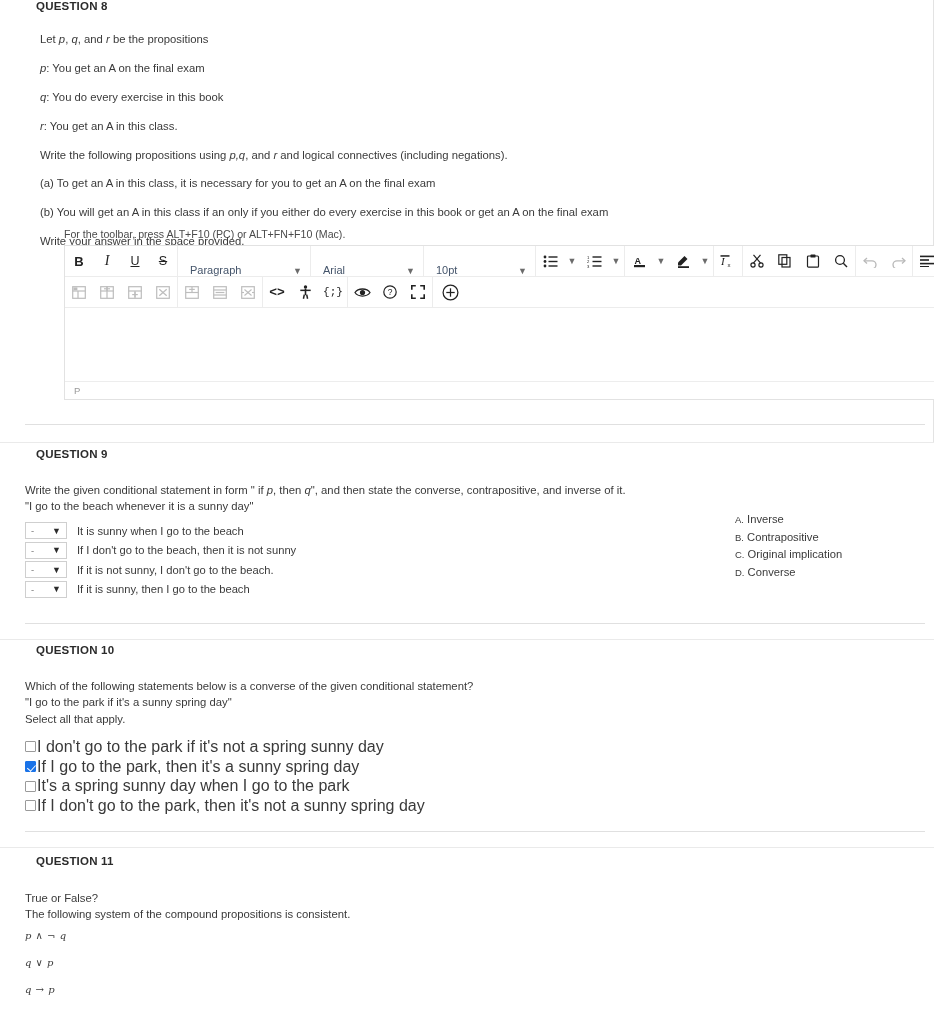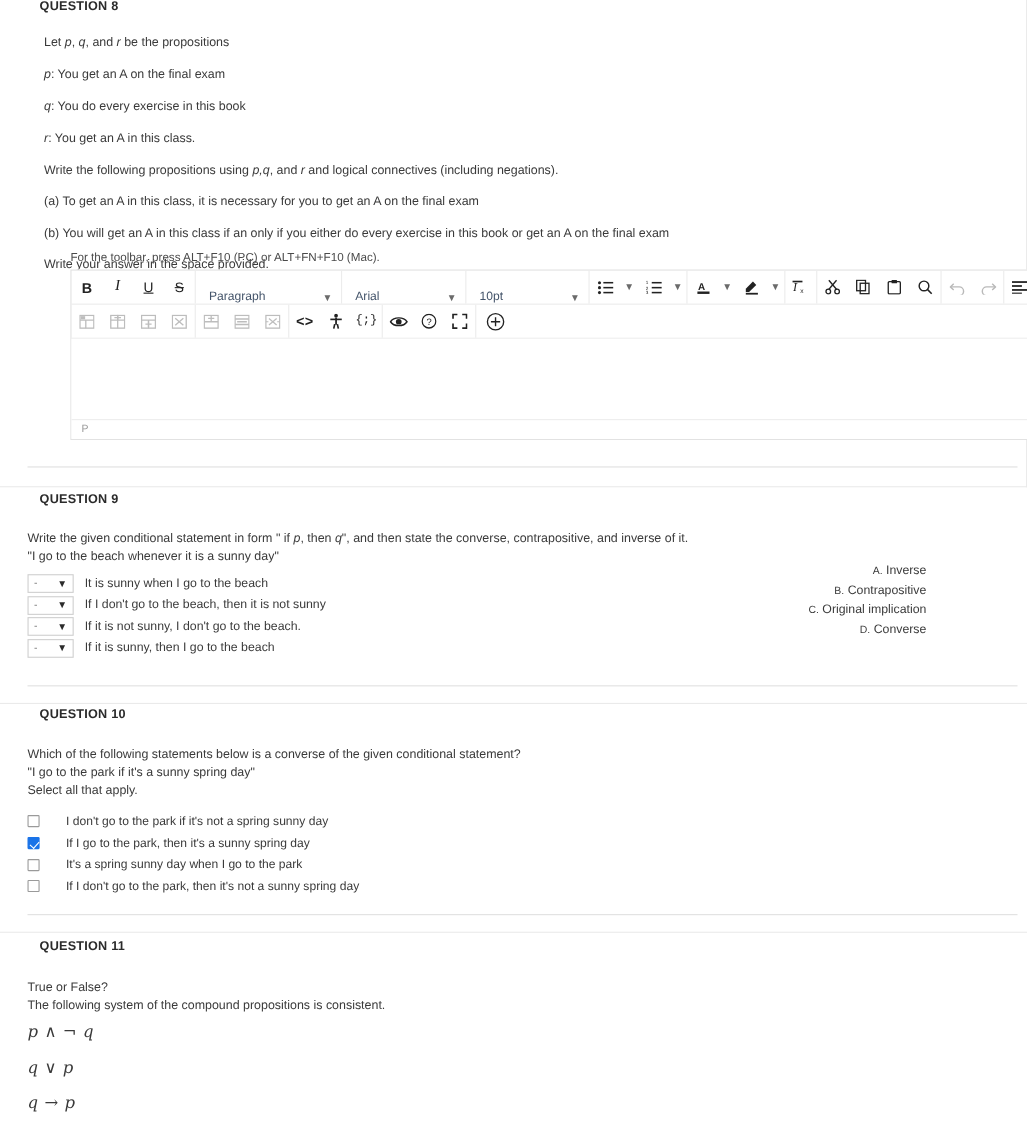--- a/index.html
+++ b/index.html
@@ -71,44 +71,44 @@
   .dd {
     width: 42px; height: 17px; border: 1px solid #cfcfcf; background: #fff;
     display: flex; align-items: center; justify-content: space-between;
     padding: 0 5px 0 5px; font-size: 9.5px; color: #777; cursor: pointer; flex: none;
   }
   .dd .cv { color: #2b2b2b; font-size: 9px; font-weight: bold; }
   .dd-label { font-size: 11.2px; color: #3a3a3a; margin-left: 10px; }
 
   
   .keylist { position: absolute; left: 735px; top: 511px; }
-  .key-item { font-size: 11.2px; color: #3a3a3a; height: 17.6px; line-height: 17.6px; text-align: right; }
+  .key-item { font-size: 11.2px; color: #3a3a3a; height: 17.6px; line-height: 17.6px; }
   .key-item .kl { font-size: 9.5px; }
 
   
   .cb-row { display: flex; align-items: center; height: 19.6px; }
   .cb {
     width: 11px; height: 11px; border: 1px solid #9a9a9a; background: #fff;
     border-radius: 1px; flex: none; cursor: pointer; position: relative;
   }
   .cb.checked { background: #1a73e8; border-color: #1a73e8; }
   .cb.checked::after {
     content: ""; position: absolute; left: 3px; top: 0.5px;
     width: 3.5px; height: 7px; border: solid #fff; border-width: 0 1.6px 1.6px 0;
     transform: rotate(42deg);
   }
-  .cb-label { font-size: 11px; color: #3a3a3a; margin-left: 24px; }
+  .cb-label { font-size: 16px; color: #3a3a3a; margin-left: 1px; }
 
   
   .rb-row { display: flex; align-items: center; height: 20.5px; }
 
   
   .formula {
     font-family: "DejaVu Serif", "Liberation Serif", serif;
-    font-style: italic; font-size: 15px; color: #3a3a3a;
+    font-style: italic; font-size: 10px; color: #3a3a3a;
     line-height: 1; letter-spacing: .5px;
   }
 </style>
 </head>
 <body>
 
 <div class="page">
 
   <div class="edge-rule"></div>
 

